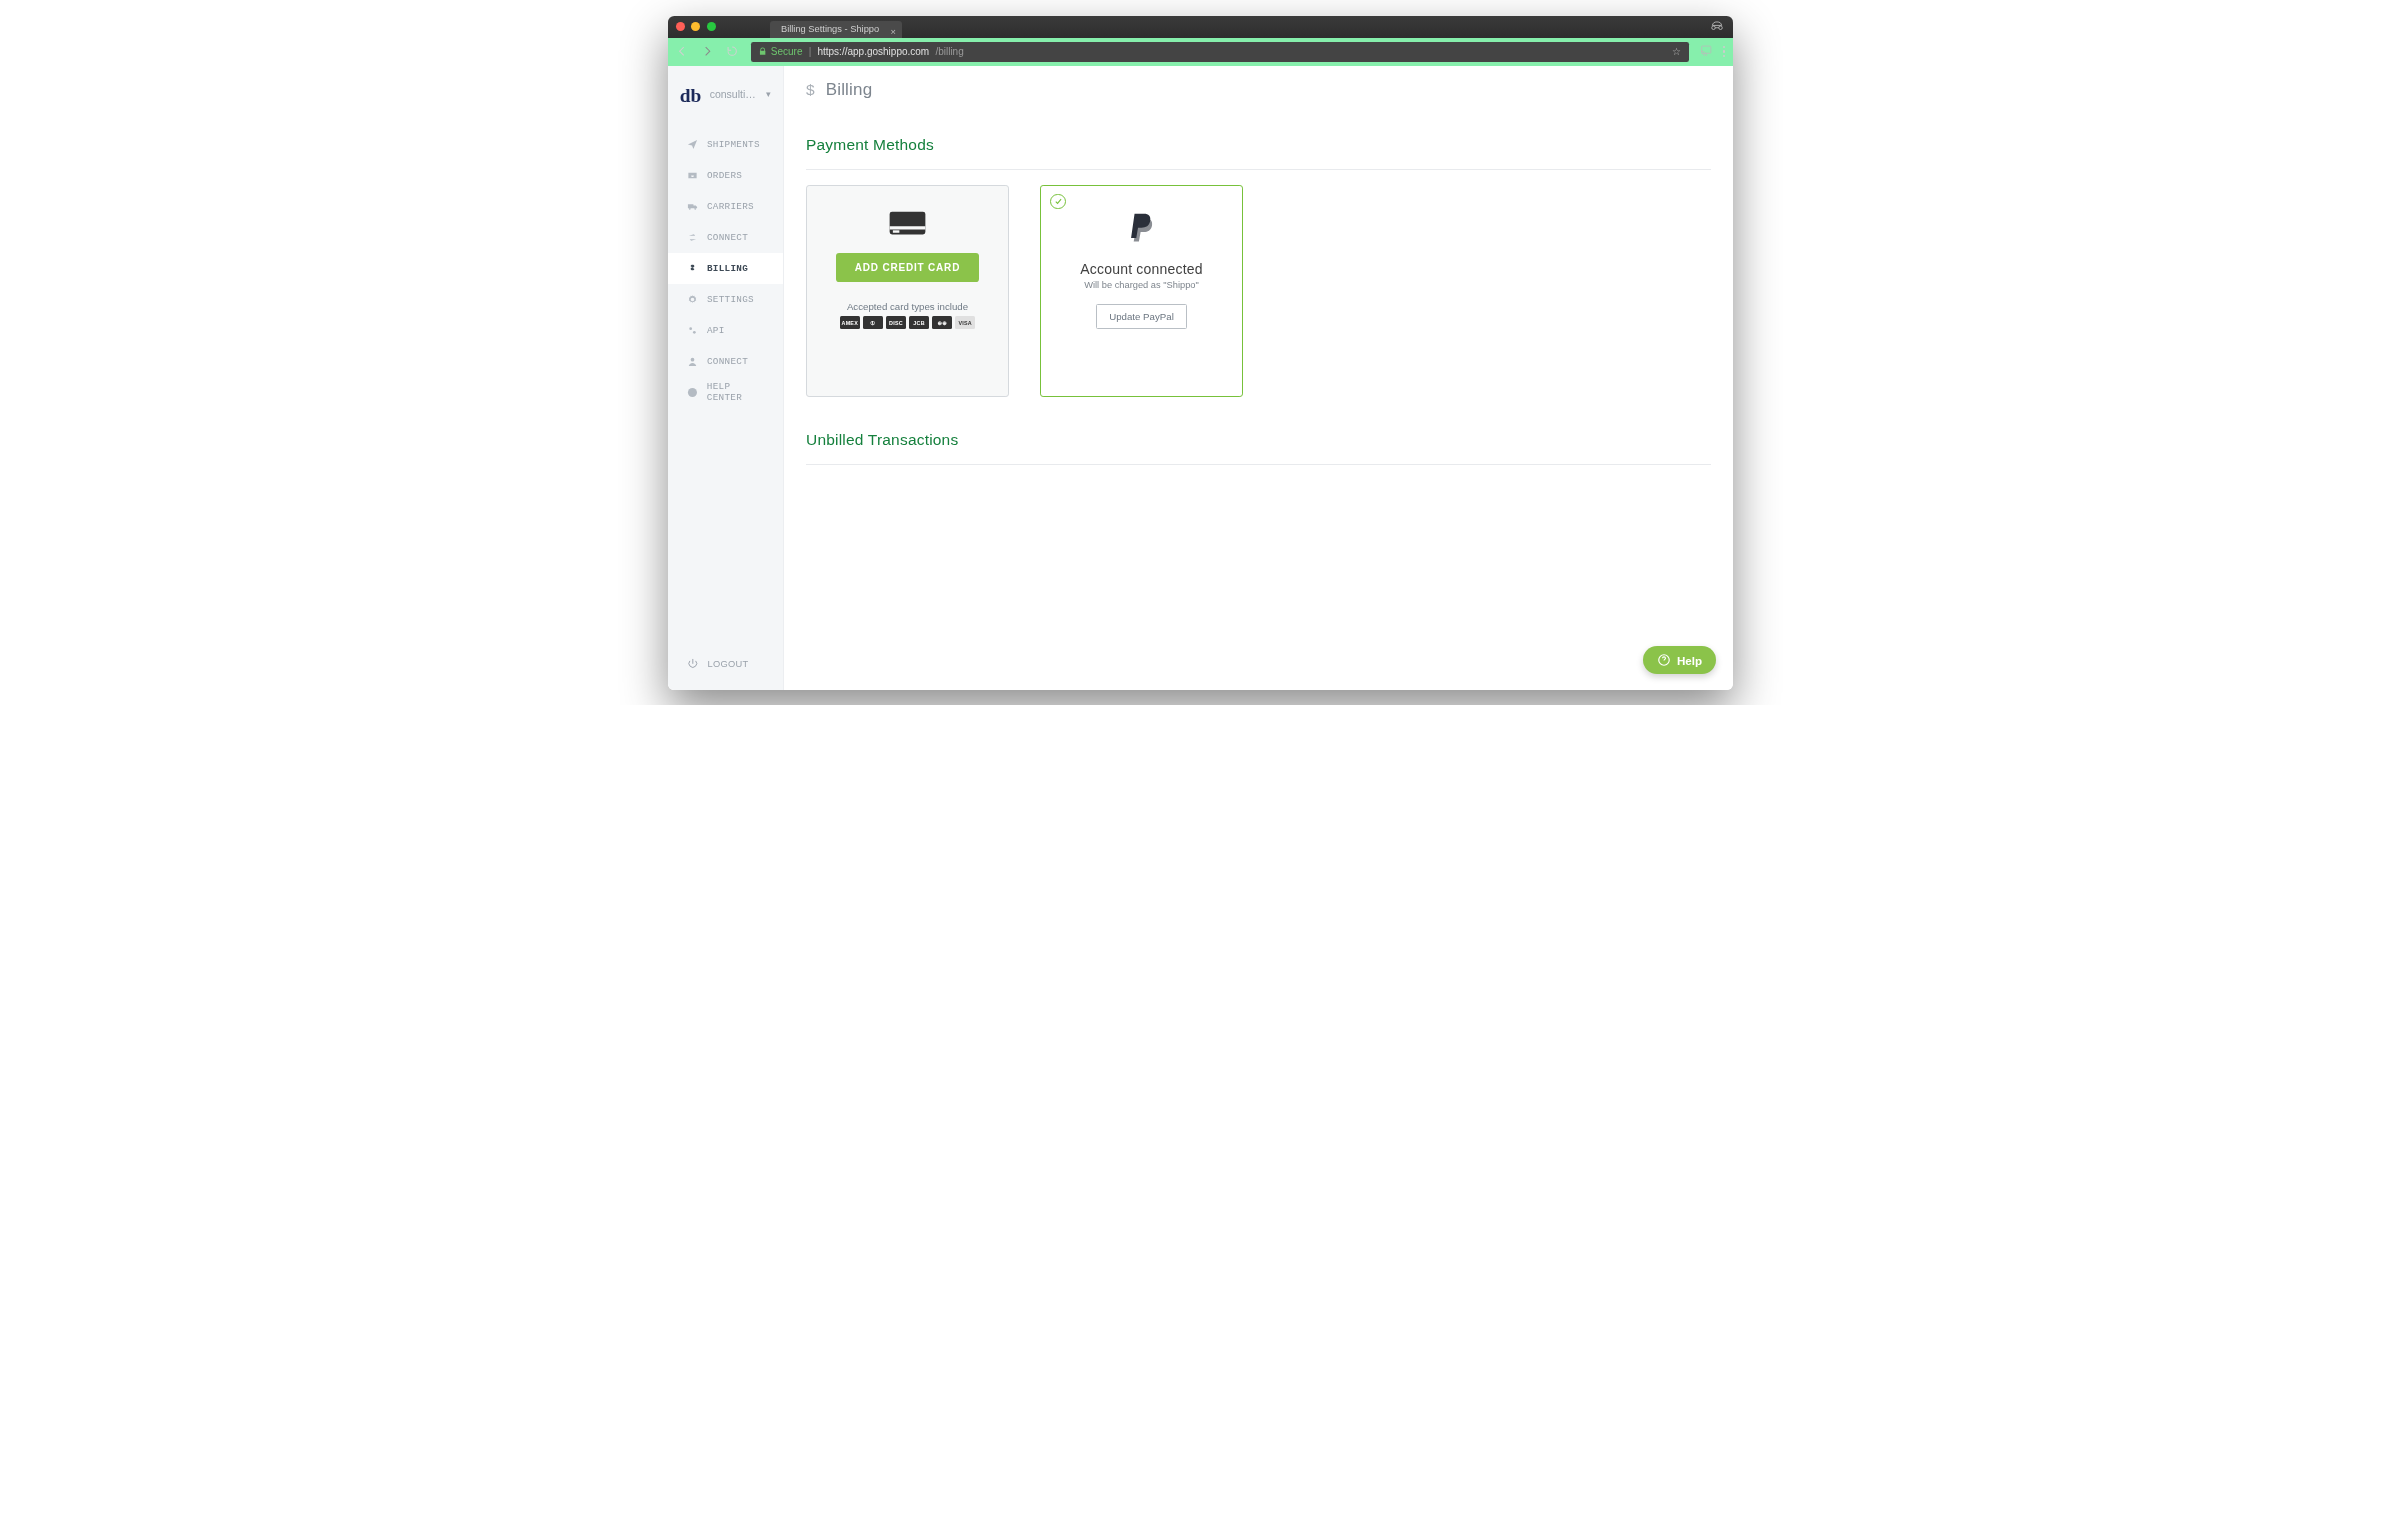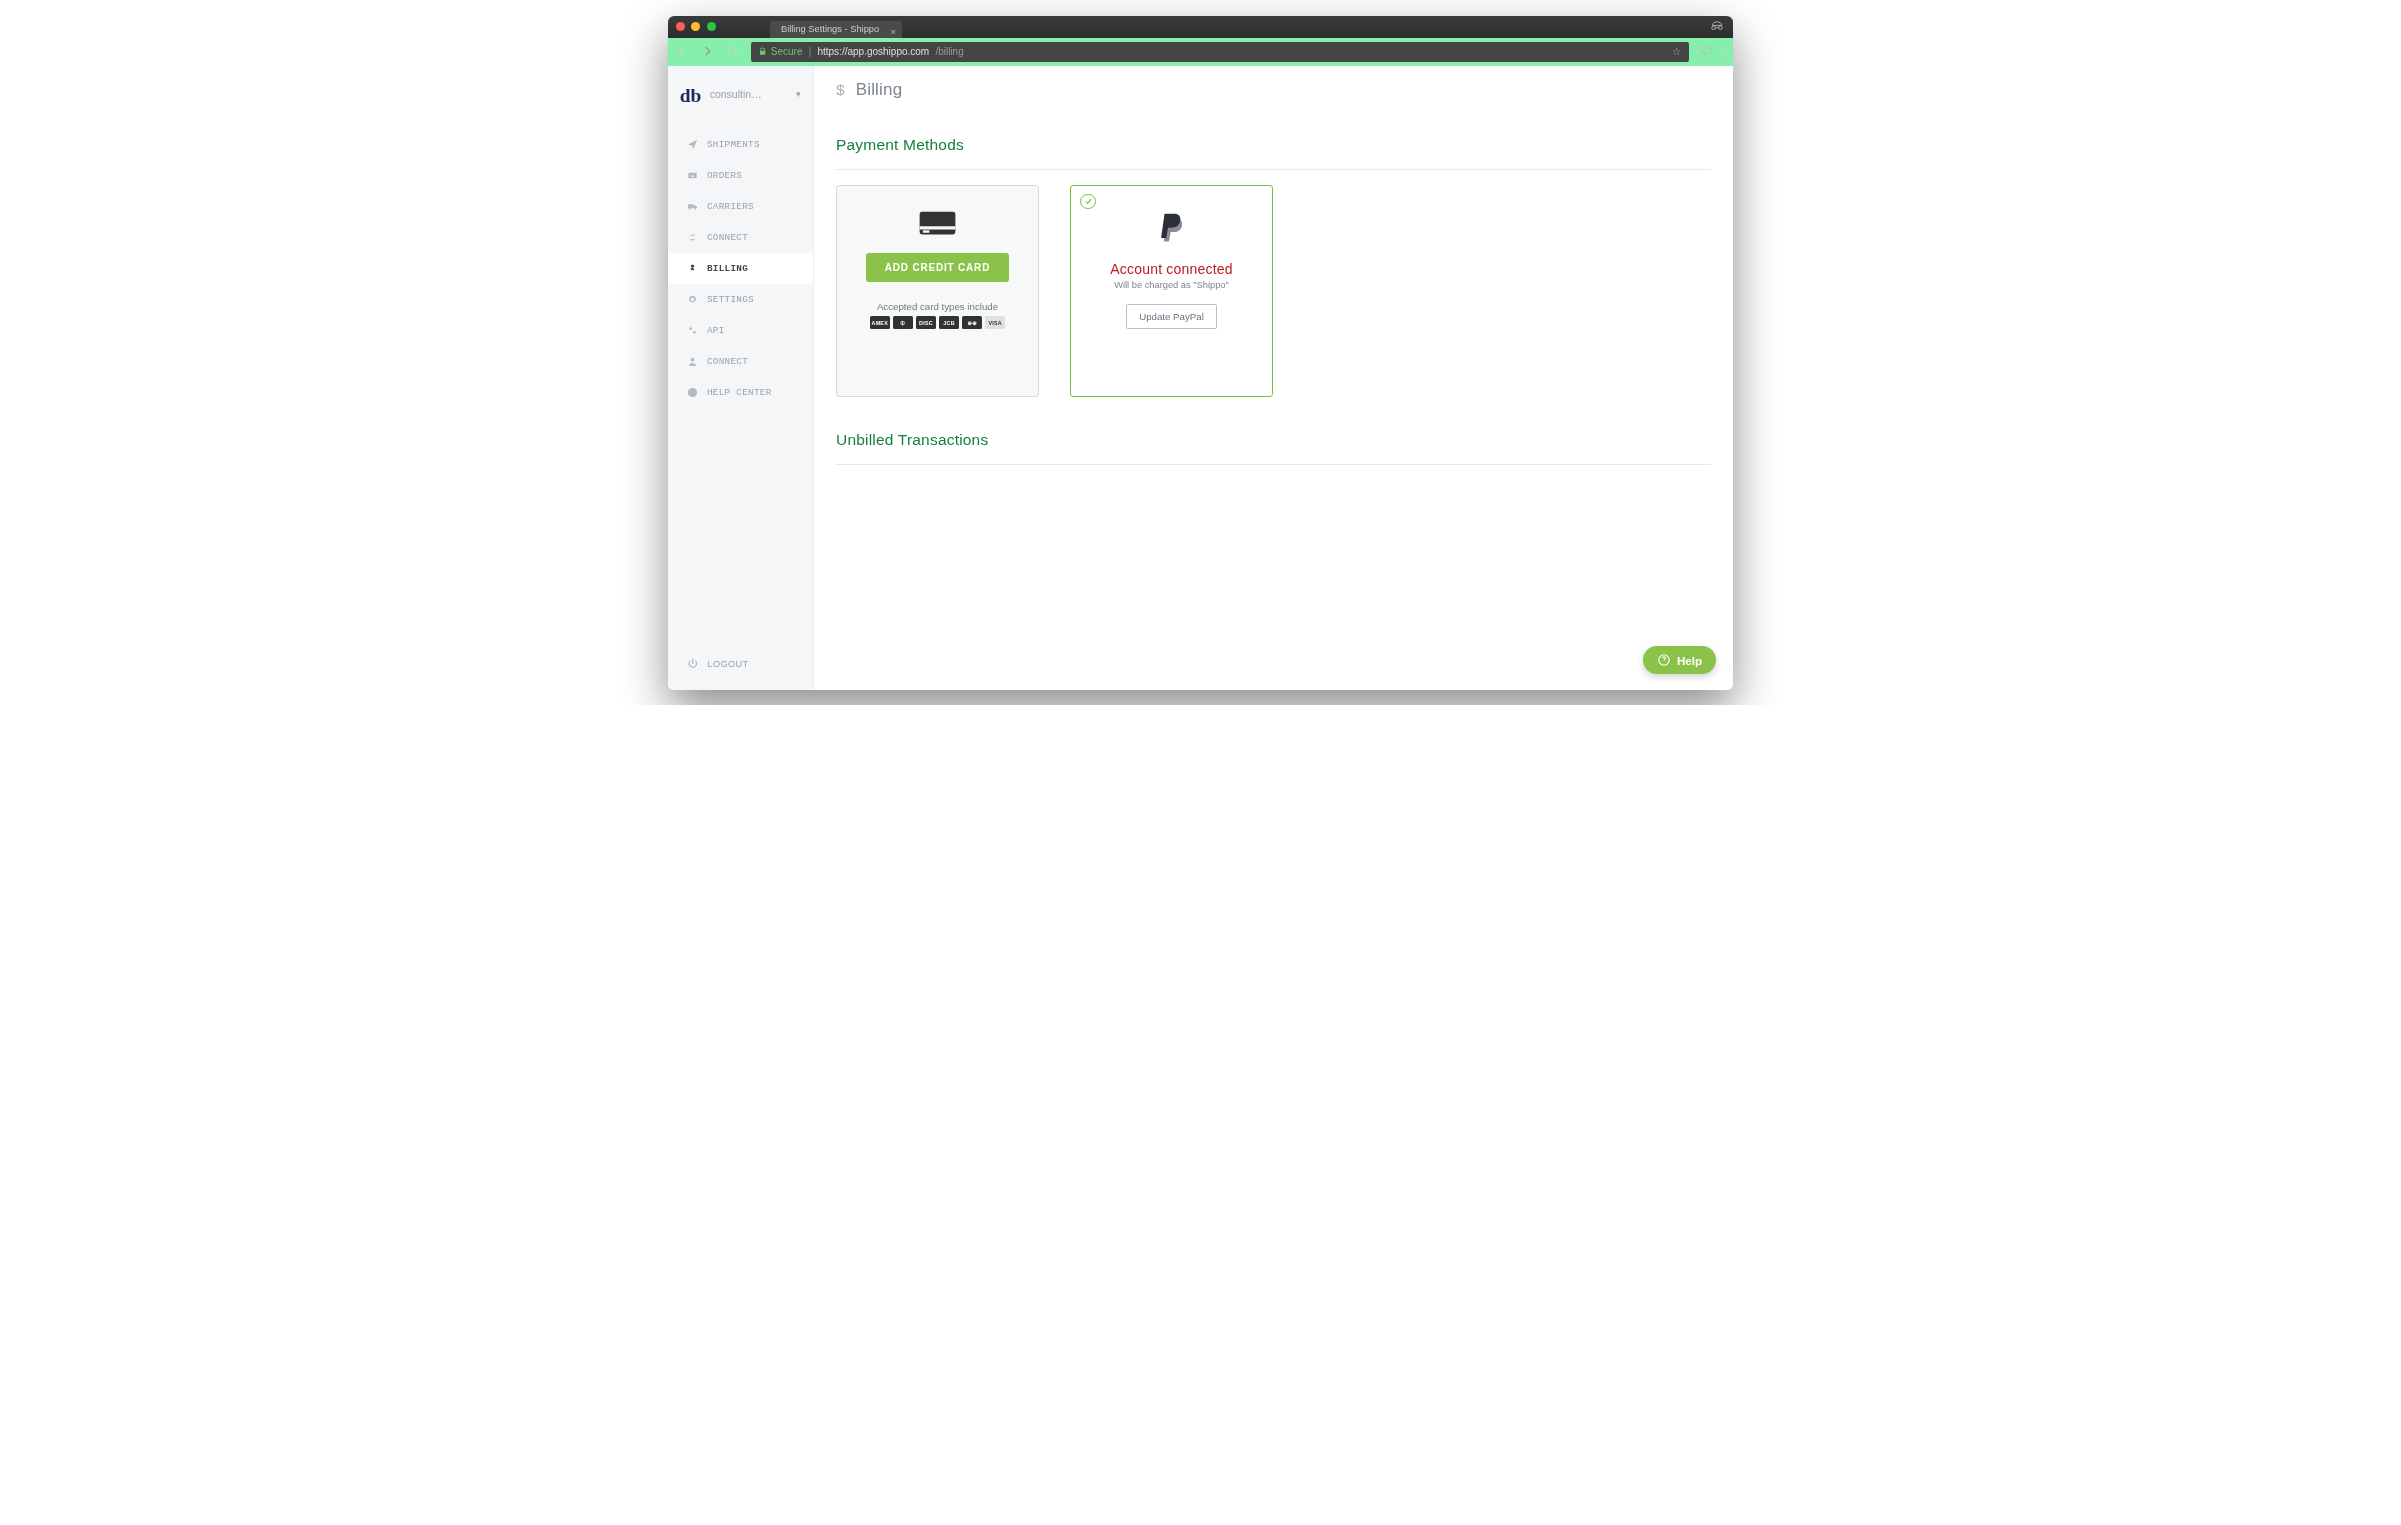--- a/index.html
+++ b/index.html
@@ -72,21 +72,21 @@
   .right-icons svg{ width:12.4px; height:12.4px; stroke:#bbb; fill:none; stroke-width:1.5;}
   .kebab { display:flex; flex-direction:column; gap:2.3px;}
   .kebab span{ width:2.3px; height:2.3px; background:#ccc; border-radius:50%;}
 
   
   .app {
     flex:1; display:flex; min-height:0; background:#fff;
   }
   
   .sidebar {
-    width:146px; background:#f4f6f8; border-right:0.8px solid #eceef1;
+    width:116px; background:#f4f6f8; border-right:0.8px solid #eceef1;
     display:flex; flex-direction:column;
   }
   .account-switcher {
     display:flex; align-items:center; gap:7.7px; padding:17px 11px 23px 11px;
   }
   .account-logo {
     width:23px; height:23px; display:flex; align-items:flex-end; justify-content:center;
     font-family: Georgia, 'Times New Roman', serif;
     font-weight:900; font-size:19.4px; color:#1c2a5a; line-height:1;
   }
@@ -144,21 +144,21 @@
   .accepted-note { margin-top:18.6px; color:#6f7a85; font-size:9.7px;}
   .brand-row { display:flex; gap:3.1px; margin-top:4.6px;}
   .brand {
     width:20px; height:12.4px; background:#333; color:#fff; font-size:5.4px;
     display:flex; align-items:center; justify-content:center; border-radius:1.5px;
     font-weight:700; letter-spacing:0.2px;
   }
   .brand.light { background:#e0e0e0; color:#333;}
   .paypal-logo { margin-top:12.4px; margin-bottom:12.4px;}
   .paypal-logo svg{ width:29px; height:33px; fill:#2a2f3a;}
-  .pp-status { color:#b91c1c; font-size:14px; font-weight:300; letter-spacing:0.2px;}
+  .pp-status { color:#404040; font-size:14px; font-weight:300; letter-spacing:0.2px;}
   .pp-note { color:#7e858d; font-size:9.3px; margin-top:3.1px;}
   .btn-outline {
     margin-top:14px; border:0.8px solid #b9bfc5; background:#fff; color:#6b7580;
     padding:6.2px 12.4px; font-size:9.7px; border-radius:1.5px; cursor:pointer;
   }
   .unbilled-row { margin-top:3.1px; display:flex;}
   .btn-muted {
     background:#eceef1; color:#7c838c; border:none; font-size:9.3px;
     padding:5.4px 7.7px; border-radius:1.5px; display:flex; align-items:center; gap:3.1px; cursor:pointer;
   }

